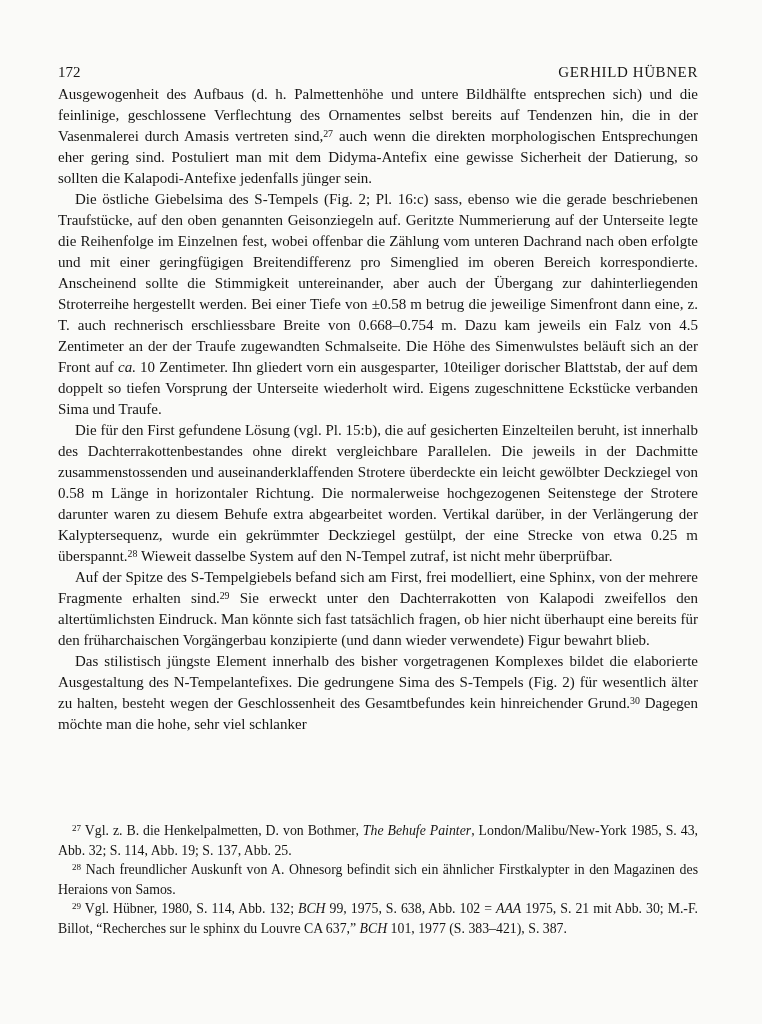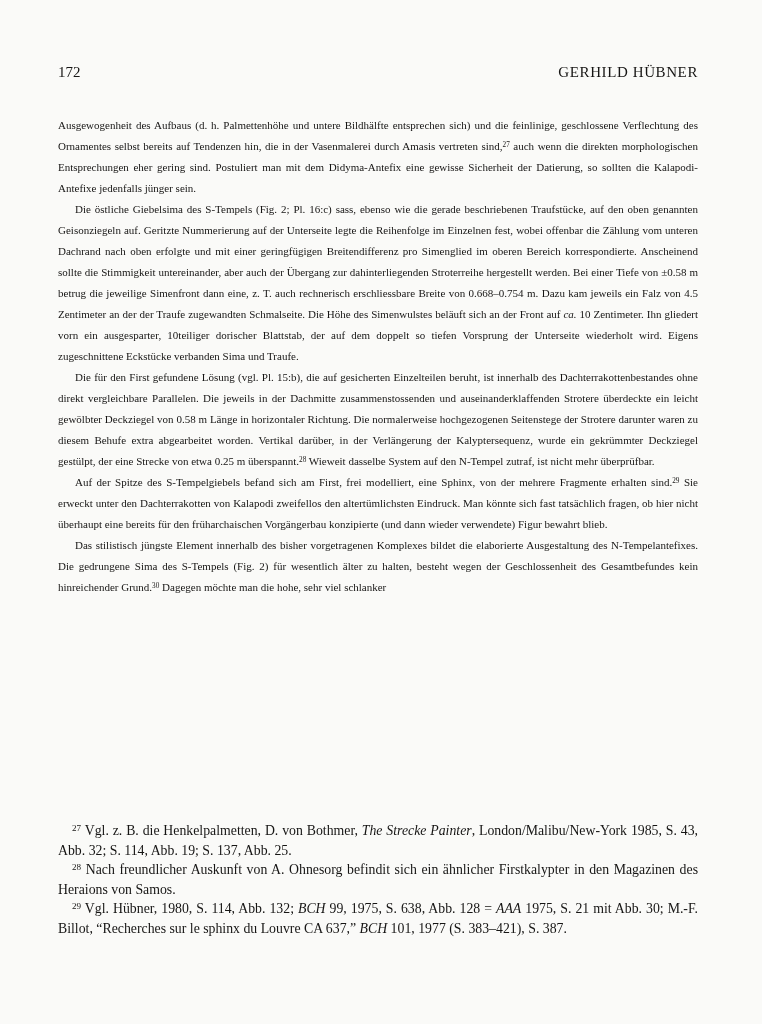--- a/index.html
+++ b/index.html
@@ -34,24 +34,24 @@
     top: 0;
   }
   .running-head {
     display: block;
     width: 100%;
     text-align: right;
     letter-spacing: 0.6px;
   }
   .body-text {
     position: absolute;
-    top: 115px;
+    top: 84px;
     left: 58px;
     width: 640px;
-    font-size: 11px;
+    font-size: 15px;
     line-height: 21px;
     text-align: justify;
   }
   .body-text p {
     margin: 0;
     padding: 0;
   }
   .body-text p.indent {
     text-indent: 17px;
   }
@@ -92,18 +92,18 @@
 
   <div class="body-text">
     <p><span>Ausgewogenheit des Aufbaus (d. h. Palmettenhöhe und untere Bildhälfte entsprechen sich) und die feinlinige, geschlossene Verflechtung des Ornamentes selbst bereits auf Tendenzen hin, die in der Vasenmalerei durch Amasis vertreten sind,</span><sup>27</sup><span> auch wenn die direkten morphologischen Entsprechungen eher gering sind. Postuliert man mit dem Didyma-Antefix eine gewisse Sicherheit der Datierung, so sollten die Kalapodi-Antefixe jedenfalls jünger sein.</span></p>
     <p class="indent"><span>Die östliche Giebelsima des S-Tempels (Fig. 2; Pl. 16:c) sass, ebenso wie die gerade beschriebenen Traufstücke, auf den oben genannten Geisonziegeln auf. Geritzte Nummerierung auf der Unterseite legte die Reihenfolge im Einzelnen fest, wobei offenbar die Zählung vom unteren Dachrand nach oben erfolgte und mit einer geringfügigen Breitendifferenz pro Simenglied im oberen Bereich korrespondierte. Anscheinend sollte die Stimmigkeit untereinander, aber auch der Übergang zur dahinterliegenden Stroterreihe hergestellt werden. Bei einer Tiefe von ±0.58 m betrug die jeweilige Simenfront dann eine, z. T. auch rechnerisch erschliessbare Breite von 0.668–0.754 m. Dazu kam jeweils ein Falz von 4.5 Zentimeter an der der Traufe zugewandten Schmalseite. Die Höhe des Simenwulstes beläuft sich an der Front auf </span><span class="it">ca.</span><span> 10 Zentimeter. Ihn gliedert vorn ein ausgesparter, 10teiliger dorischer Blattstab, der auf dem doppelt so tiefen Vorsprung der Unterseite wiederholt wird. Eigens zugeschnittene Eckstücke verbanden Sima und Traufe.</span></p>
     <p class="indent"><span>Die für den First gefundene Lösung (vgl. Pl. 15:b), die auf gesicherten Einzelteilen beruht, ist innerhalb des Dachterrakottenbestandes ohne direkt vergleichbare Parallelen. Die jeweils in der Dachmitte zusammenstossenden und auseinanderklaffenden Strotere überdeckte ein leicht gewölbter Deckziegel von 0.58 m Länge in horizontaler Richtung. Die normalerweise hochgezogenen Seitenstege der Strotere darunter waren zu diesem Behufe extra abgearbeitet worden. Vertikal darüber, in der Verlängerung der Kalyptersequenz, wurde ein gekrümmter Deckziegel gestülpt, der eine Strecke von etwa 0.25 m überspannt.</span><sup>28</sup><span> Wieweit dasselbe System auf den N-Tempel zutraf, ist nicht mehr überprüfbar.</span></p>
     <p class="indent"><span>Auf der Spitze des S-Tempelgiebels befand sich am First, frei modelliert, eine Sphinx, von der mehrere Fragmente erhalten sind.</span><sup>29</sup><span> Sie erweckt unter den Dachterrakotten von Kalapodi zweifellos den altertümlichsten Eindruck. Man könnte sich fast tatsächlich fragen, ob hier nicht überhaupt eine bereits für den früharchaischen Vorgängerbau konzipierte (und dann wieder verwendete) Figur bewahrt blieb.</span></p>
     <p class="indent"><span>Das stilistisch jüngste Element innerhalb des bisher vorgetragenen Komplexes bildet die elaborierte Ausgestaltung des N-Tempelantefixes. Die gedrungene Sima des S-Tempels (Fig. 2) für wesentlich älter zu halten, besteht wegen der Geschlossenheit des Gesamtbefundes kein hinreichender Grund.</span><sup>30</sup><span> Dagegen möchte man die hohe, sehr viel schlanker</span></p>
   </div>
 
   <div class="footnotes">
-    <p><sup>27</sup><span> Vgl. z. B. die Henkelpalmetten, D. von Bothmer, </span><span class="it">The Strecke Painter</span><span>, London/Malibu/New-York 1985, S. 43, Abb. 32; S. 114, Abb. 19; S. 137, Abb. 25.</span></p>
+    <p><sup>27</sup><span> Vgl. z. B. die Henkelpalmetten, D. von Bothmer, </span><span class="it">The Behufe Painter</span><span>, London/Malibu/New-York 1985, S. 43, Abb. 32; S. 114, Abb. 19; S. 137, Abb. 25.</span></p>
     <p><sup>28</sup><span> Nach freundlicher Auskunft von A. Ohnesorg befindit sich ein ähnlicher Firstkalypter in den Magazinen des Heraions von Samos.</span></p>
-    <p><sup>29</sup><span> Vgl. Hübner, 1980, S. 114, Abb. 132; </span><span class="it">BCH</span><span> 99, 1975, S. 638, Abb. 128 = </span><span class="it">AAA</span><span> 1975, S. 21 mit Abb. 30; M.-F. Billot, “Recherches sur le sphinx du Louvre CA 637,” </span><span class="it">BCH</span><span> 101, 1977 (S. 383–421), S. 387.</span></p>
+    <p><sup>29</sup><span> Vgl. Hübner, 1980, S. 114, Abb. 132; </span><span class="it">BCH</span><span> 99, 1975, S. 638, Abb. 102 = </span><span class="it">AAA</span><span> 1975, S. 21 mit Abb. 30; M.-F. Billot, “Recherches sur le sphinx du Louvre CA 637,” </span><span class="it">BCH</span><span> 101, 1977 (S. 383–421), S. 387.</span></p>
   </div>
 
 </div>
 
 </body></html>

